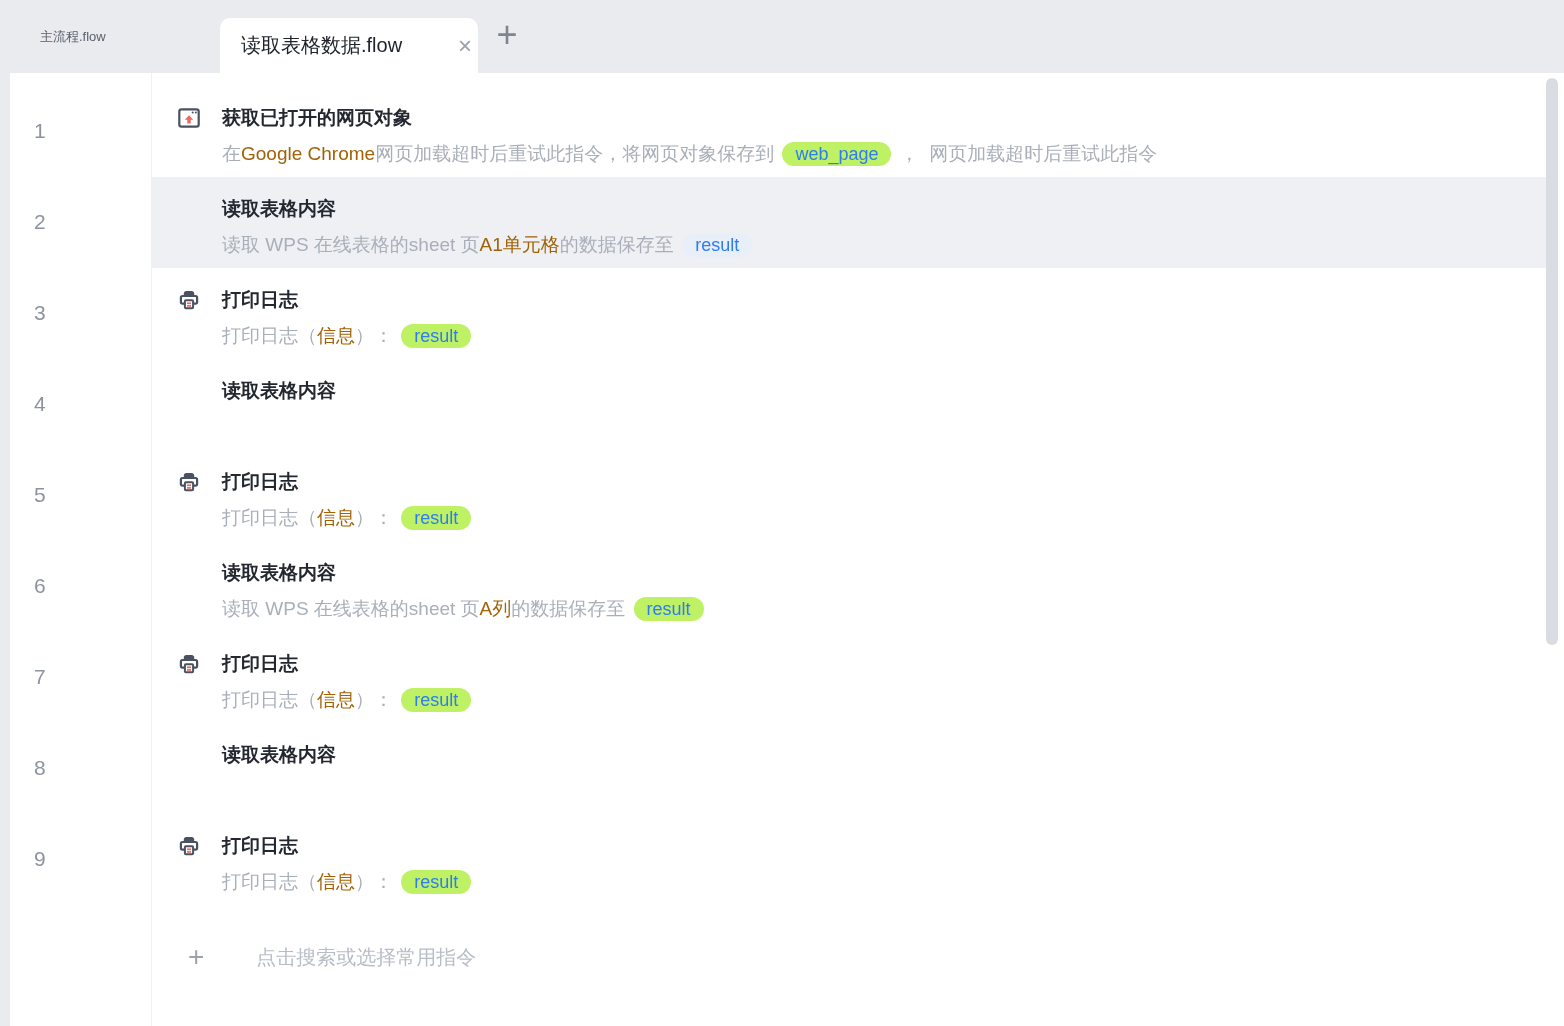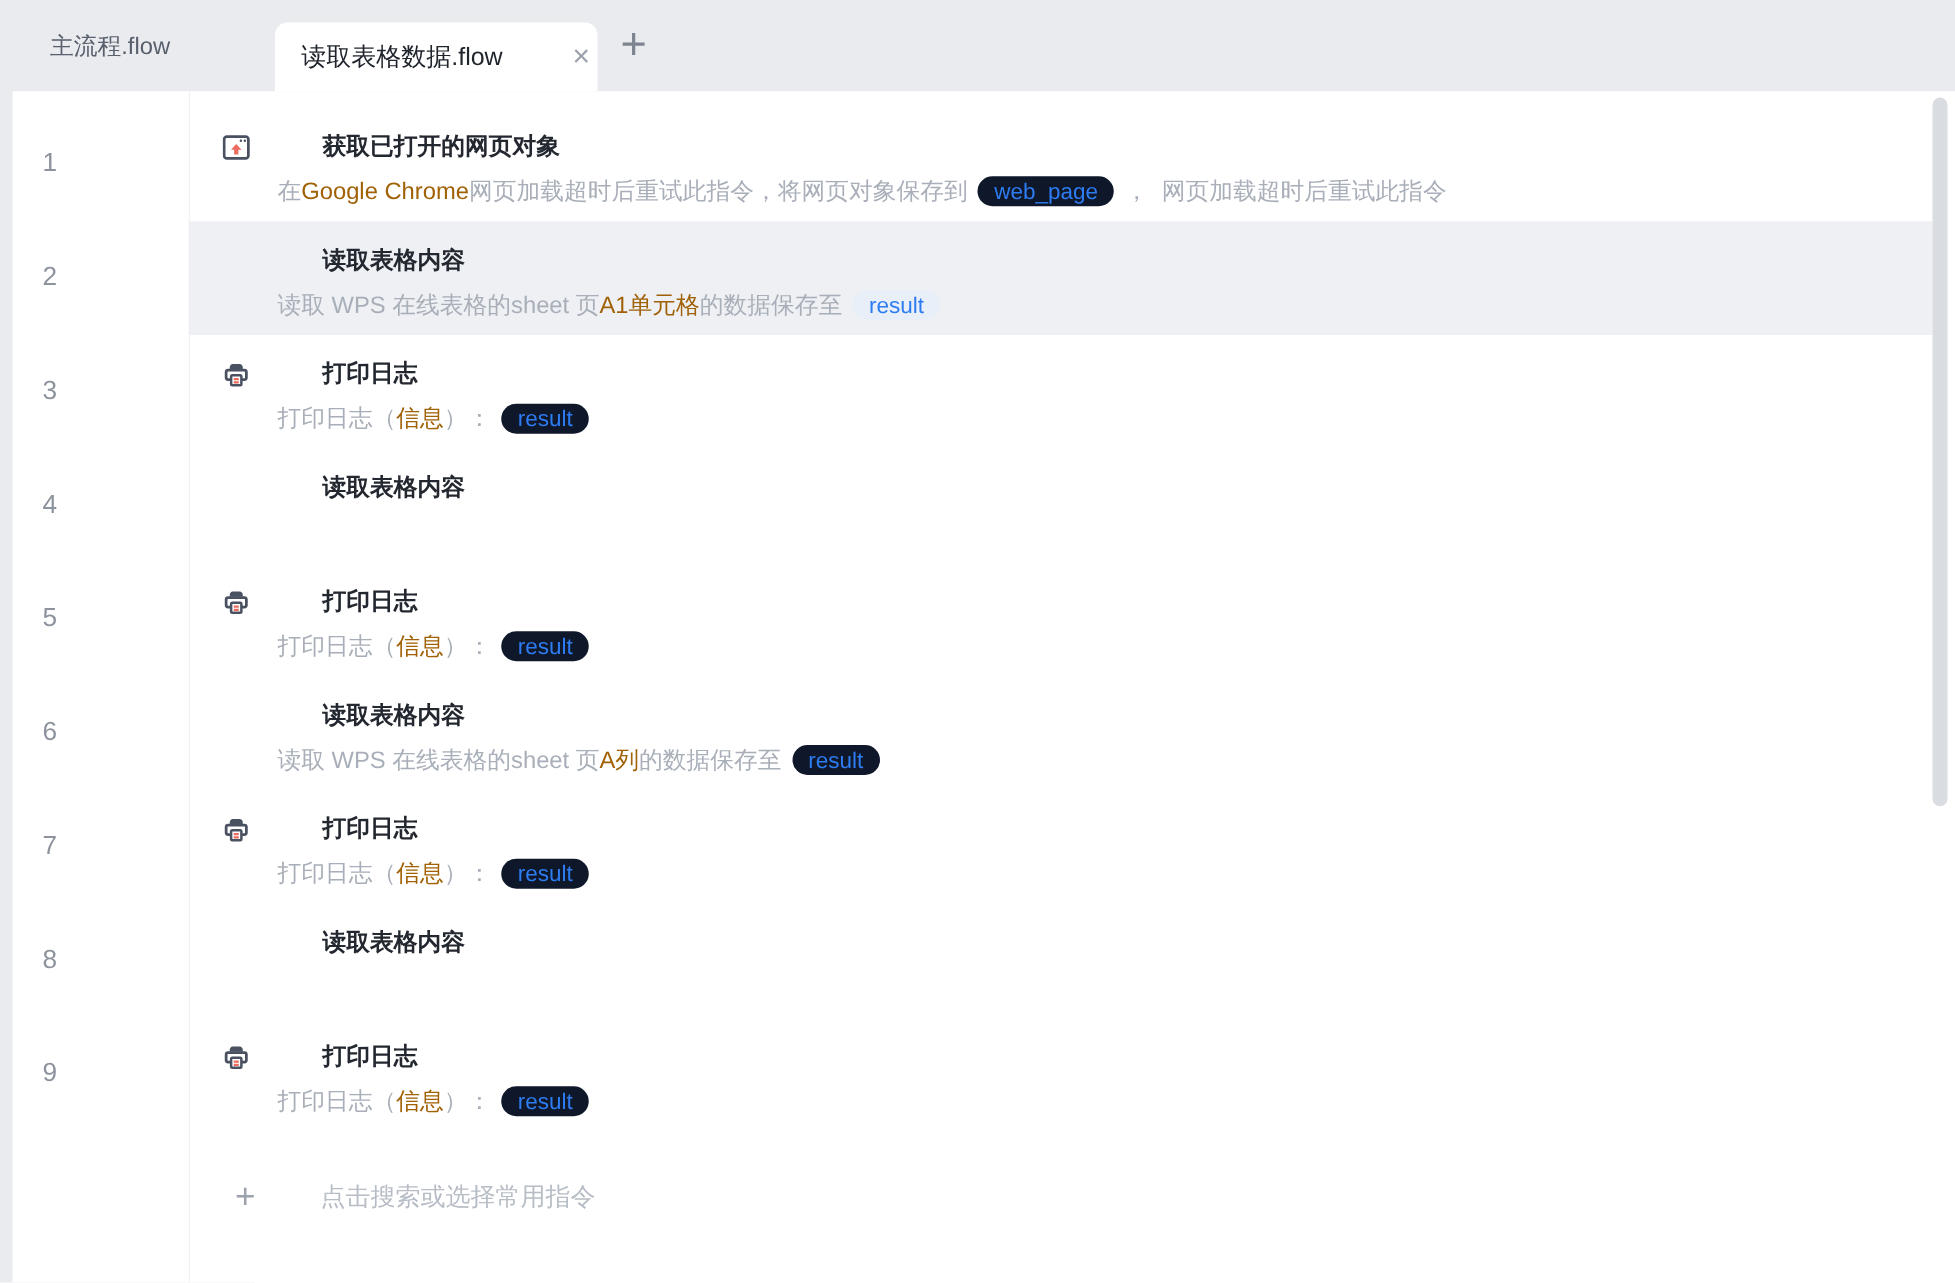--- a/index.html
+++ b/index.html
@@ -5,21 +5,21 @@
   html,body { margin:0; padding:0; }
   body {
     width:1564px; height:1026px; position:relative; overflow:hidden;
     background:#e9ebee;
     font-family:"Liberation Sans","DejaVu Sans",sans-serif;
   }
   
   .tabbar { position:absolute; left:0; top:0; width:100%; height:73px; }
   .tab-inactive {
     position:absolute; left:0; top:0; height:73px; padding:0 40px;
-    display:flex; align-items:center; font-size:19px; color:#59606d; cursor:pointer;
+    display:flex; align-items:center; font-size:13px; color:#59606d; cursor:pointer;
   }
   .tab-active {
     position:absolute; left:220px; top:18px; width:258px; height:55px;
     background:#ffffff; border-radius:10px 10px 0 0;
     display:flex; align-items:center; padding:0 0 0 21px; box-sizing:border-box;
   }
   .tab-active .tab-label { font-size:20px; color:#20252d; flex:1; white-space:nowrap; }
   .tab-close {
     font-size:24px; line-height:24px; color:#9aa1ab; padding:0 6px; cursor:pointer;
     font-weight:300;
@@ -41,29 +41,29 @@
     width:141px; flex:none; box-sizing:border-box;
     padding:33px 0 0 24px; font-size:21px; color:#8d939d;
   }
   .row-content {
     flex:1; margin-right:18px; box-sizing:border-box;
     padding:20px 0 0 27px; display:flex; align-items:flex-start;
   }
   .row.selected .row-content { background:#eef0f4; }
   .icon-slot { width:44px; flex:none; padding-top:1px; }
   .text-block { flex:1; min-width:0; }
-  .step-title { font-size:19px; font-weight:bold; color:#23272f; line-height:24px;margin-left:36px; }
+  .step-title { font-size:19px; font-weight:bold; color:#23272f; line-height:24px; }
   .step-desc {
     margin-top:10px; font-size:19px; line-height:27px; color:#a9afb9;
     white-space:pre-wrap;
   }
   .seg-gray { color:#a9afb9; }
   .seg-blue { color:#a16207; }
   .seg-pill {
-    background:#0f172a; color:#2d7cf2; border-radius:14px;
+    background:#bef264; color:#2d7cf2; border-radius:14px;
     padding:2px 13px; font-size:18px; margin:0 3px; white-space:nowrap;
   }
   .row.selected .seg-pill { background:#e9eff8; }
   
   .add-row {
     margin-top:30px; margin-left:178px; height:44px;
     display:flex; align-items:center; cursor:pointer;
   }
   .add-plus { font-size:28px; font-weight:300; color:#9ba2ac; margin-right:16px; line-height:28px; }
   .add-label { font-size:20px; color:#b7bdc6;margin-left:36px; }

